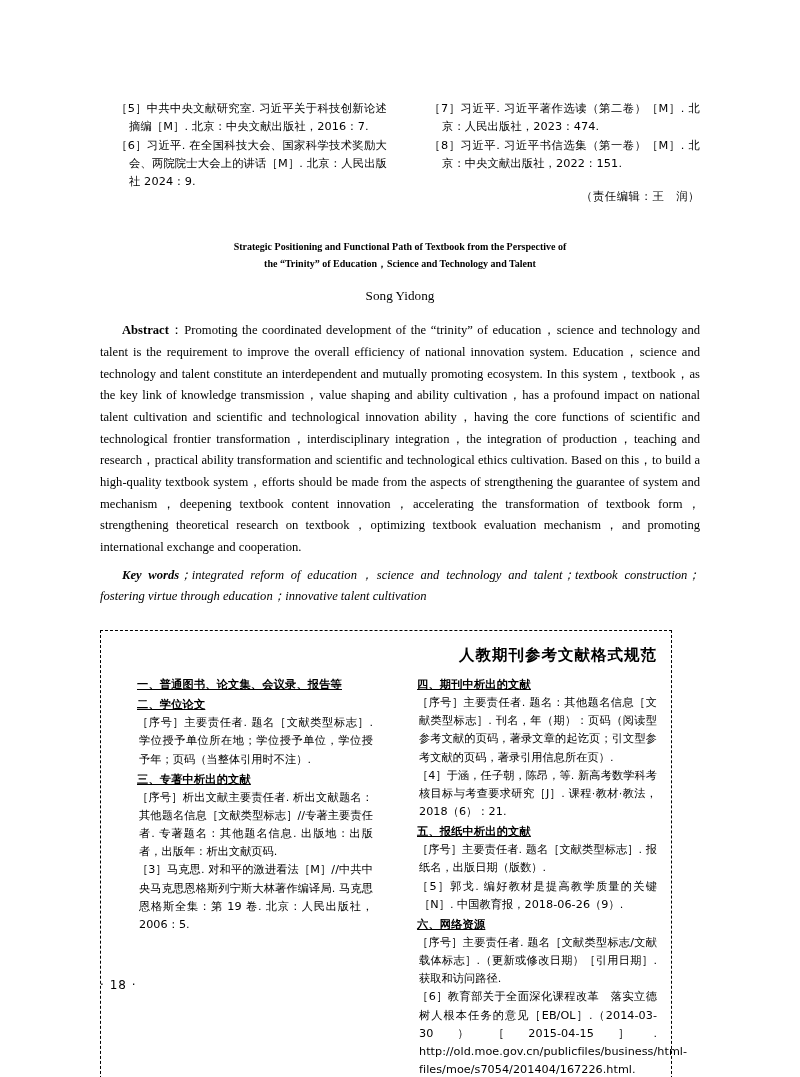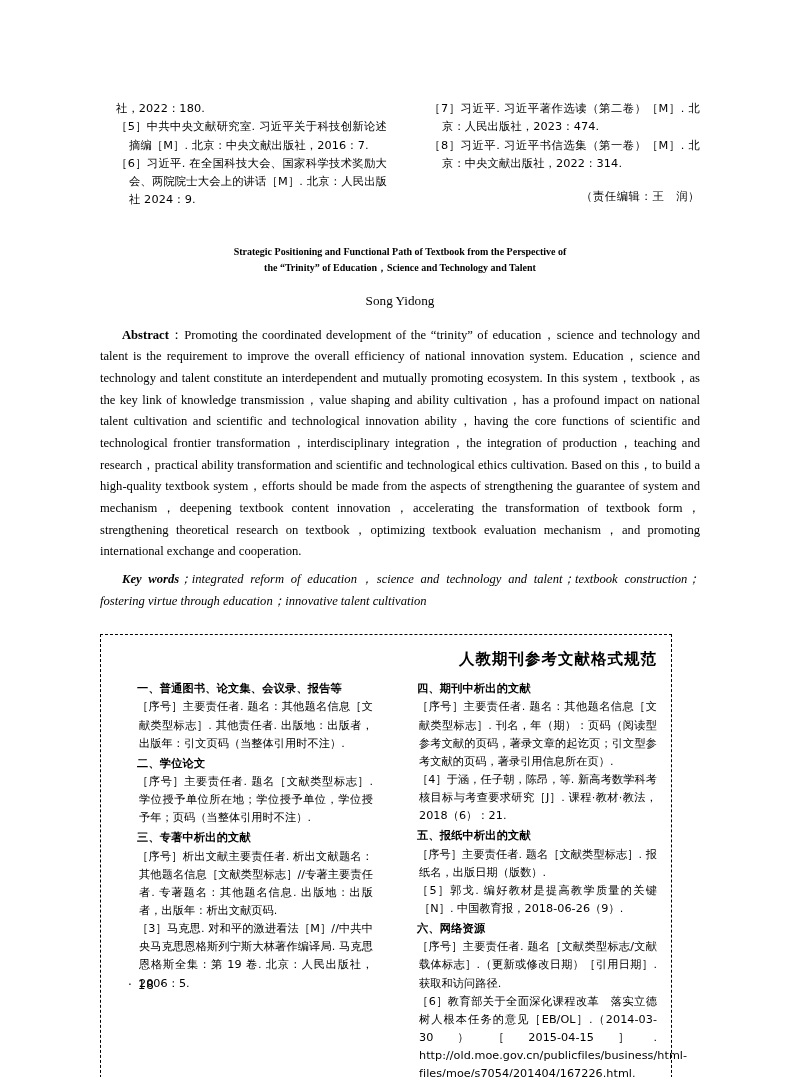--- a/index.html
+++ b/index.html
@@ -123,55 +123,54 @@
     line-height: 1.62;
   }
   .box-col {
     width: 262px;
   }
   .sec-head {
     font-weight: bold;
     padding-left: 22px;
     margin-top: 2px;
     letter-spacing: 0.2px;
+    text-decoration: underline;
   }
   .sec-head.first { margin-top: 0; }
   .para {
     padding-left: 24px;
     text-indent: -2px;
     text-align: justify;
     letter-spacing: 0.05px;
   }
 
   
   .page-num {
     position: absolute;
     left: 100px;
     top: 978px;
     font-family: "DejaVu Sans", sans-serif;
     font-size: 12px;
     letter-spacing: 1px;
-    padding-left: 28px;
   }
 </style>
 </head>
 <body>
 
 <div class="page">
   <div class="content">
 
     <div class="refs">
       <div class="col">
-        <div class="ref-line">社，2022：180.</div>
         <div class="ref-item">［5］中共中央文献研究室. 习近平关于科技创新论述摘编［M］. 北京：中央文献出版社，2016：7.</div>
         <div class="ref-item">［6］习近平. 在全国科技大会、国家科学技术奖励大会、两院院士大会上的讲话［M］. 北京：人民出版社 2024：9.</div>
       </div>
       <div class="col">
         <div class="ref-item">［7］习近平. 习近平著作选读（第二卷）［M］. 北京：人民出版社，2023：474.</div>
-        <div class="ref-item">［8］习近平. 习近平书信选集（第一卷）［M］. 北京：中央文献出版社，2022：314.</div>
+        <div class="ref-item">［8］习近平. 习近平书信选集（第一卷）［M］. 北京：中央文献出版社，2022：151.</div>
         <div class="editor-line">（责任编辑：王　润）</div>
       </div>
     </div>
 
     <div class="en-title">
       <div>Strategic Positioning and Functional Path of Textbook from the Perspective of</div>
       <div>the “Trinity” of Education，Science and Technology and Talent</div>
     </div>
 
     <div class="author">Song Yidong</div>
@@ -182,21 +181,20 @@
 
     <div class="kw">
       <b>Key words</b><span>；integrated reform of education，science and technology and talent；textbook construction；fostering virtue through education；innovative talent cultivation</span>
     </div>
 
     <div class="box">
       <div class="box-title">人教期刊参考文献格式规范</div>
       <div class="box-cols">
         <div class="box-col">
           <div class="sec-head first">一、普通图书、论文集、会议录、报告等</div>
-          <div class="para">［序号］主要责任者. 题名：其他题名信息［文献类型标志］. 其他责任者. 出版地：出版者，出版年：引文页码（当整体引用时不注）.</div>
           <div class="sec-head">二、学位论文</div>
           <div class="para">［序号］主要责任者. 题名［文献类型标志］. 学位授予单位所在地；学位授予单位，学位授予年；页码（当整体引用时不注）.</div>
           <div class="sec-head">三、专著中析出的文献</div>
           <div class="para">［序号］析出文献主要责任者. 析出文献题名：其他题名信息［文献类型标志］//专著主要责任者. 专著题名：其他题名信息. 出版地：出版者，出版年：析出文献页码.</div>
           <div class="para">［3］马克思. 对和平的激进看法［M］//中共中央马克思恩格斯列宁斯大林著作编译局. 马克思恩格斯全集：第 19 卷. 北京：人民出版社，2006：5.</div>
         </div>
         <div class="box-col">
           <div class="sec-head first">四、期刊中析出的文献</div>
           <div class="para">［序号］主要责任者. 题名：其他题名信息［文献类型标志］. 刊名，年（期）：页码（阅读型参考文献的页码，著录文章的起讫页；引文型参考文献的页码，著录引用信息所在页）.</div>
           <div class="para">［4］于涵，任子朝，陈昂，等. 新高考数学科考核目标与考查要求研究［J］. 课程·教材·教法，2018（6）：21.</div>

